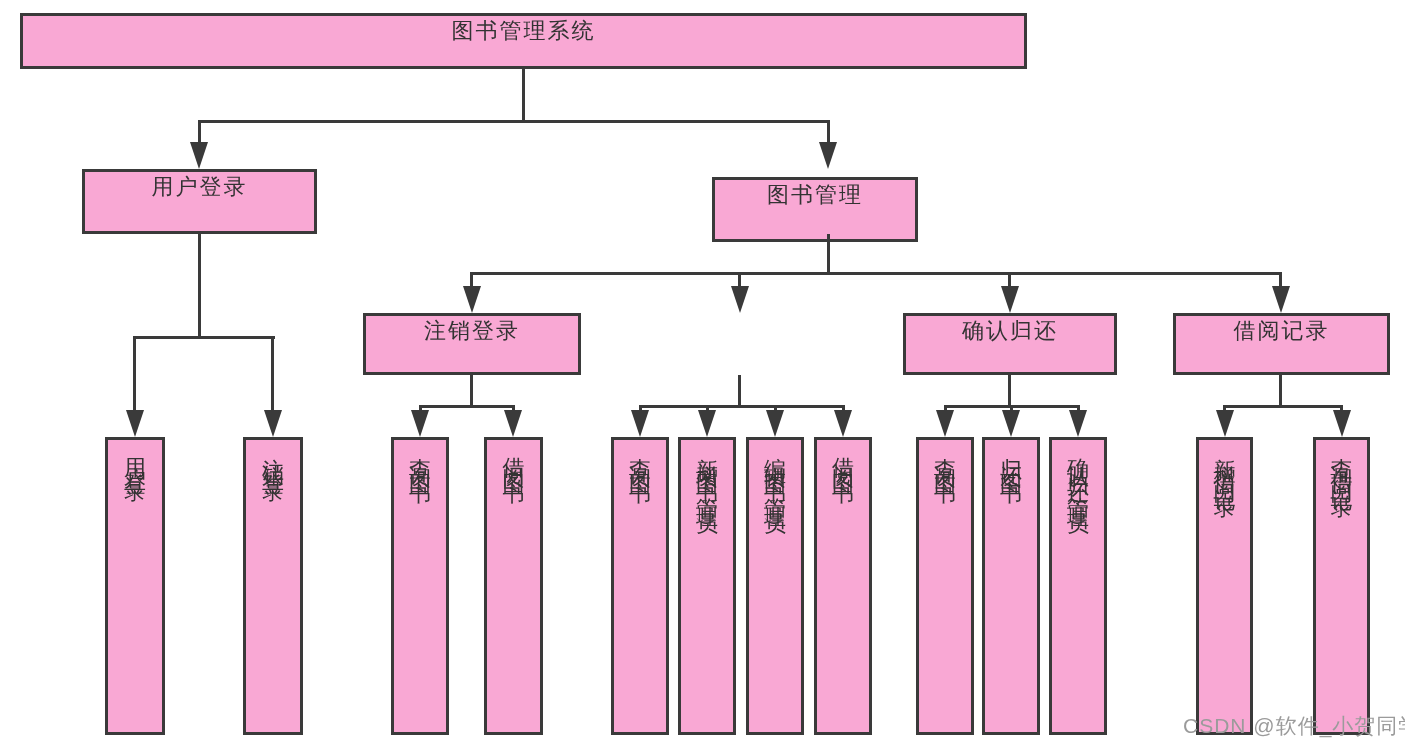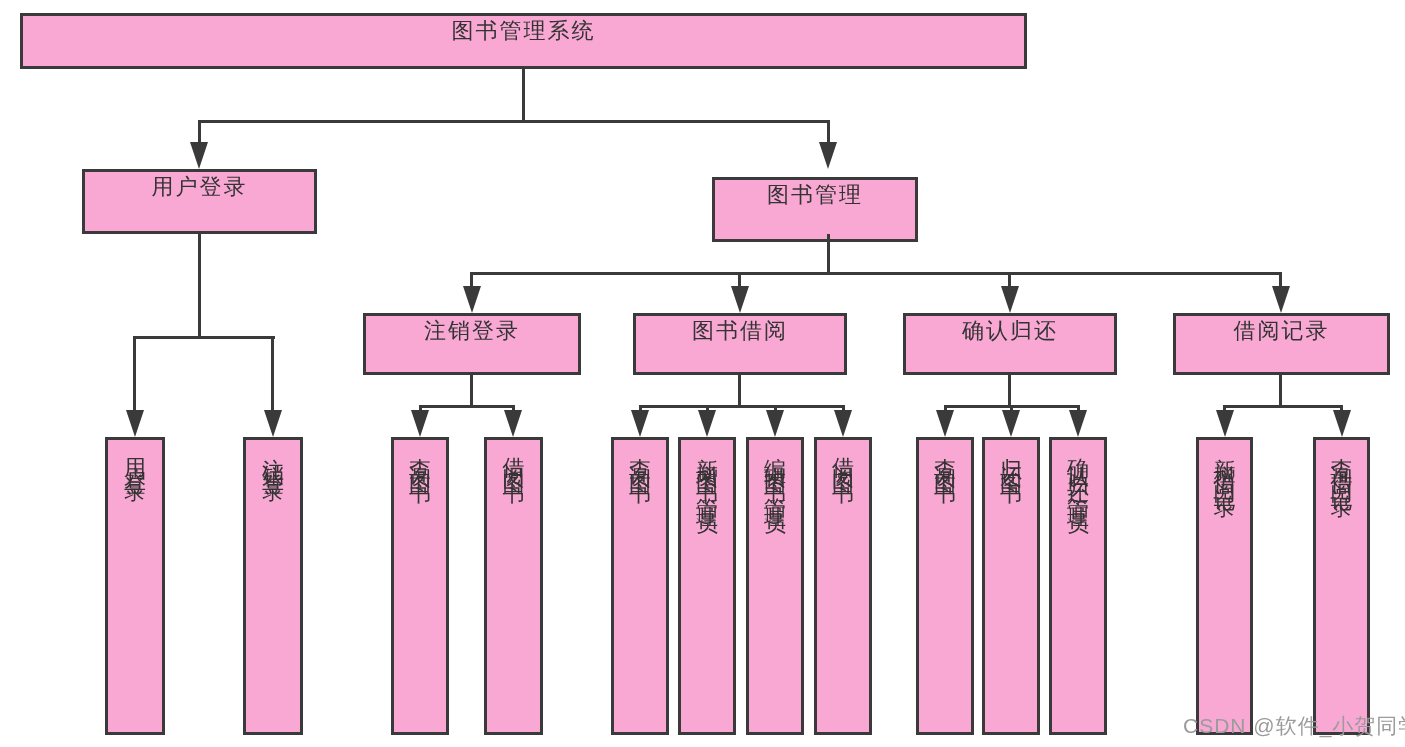--- a/index.html
+++ b/index.html
@@ -44,23 +44,20 @@
 
   <div class="box" style="left:82px;top:169px;width:235px;height:65px">
     <span>用户登录</span>
   </div>
   <div class="box" style="left:712px;top:177px;width:206px;height:65px">
     <span>图书管理</span>
   </div>
 
   <div class="box" style="left:363px;top:313px;width:218px;height:62px">
     <span>注销登录</span>
-  </div>
-  <div class="box" style="left:633px;top:313px;width:214px;height:62px">
-    <span>图书借阅</span>
   </div>
   <div class="box" style="left:903px;top:313px;width:214px;height:62px">
     <span>确认归还</span>
   </div>
   <div class="box" style="left:1173px;top:313px;width:217px;height:62px">
     <span>借阅记录</span>
   </div>
 
   <div class="box leaf" style="left:105px;width:60px">
     <span class="vlbl">用户登录</span>

